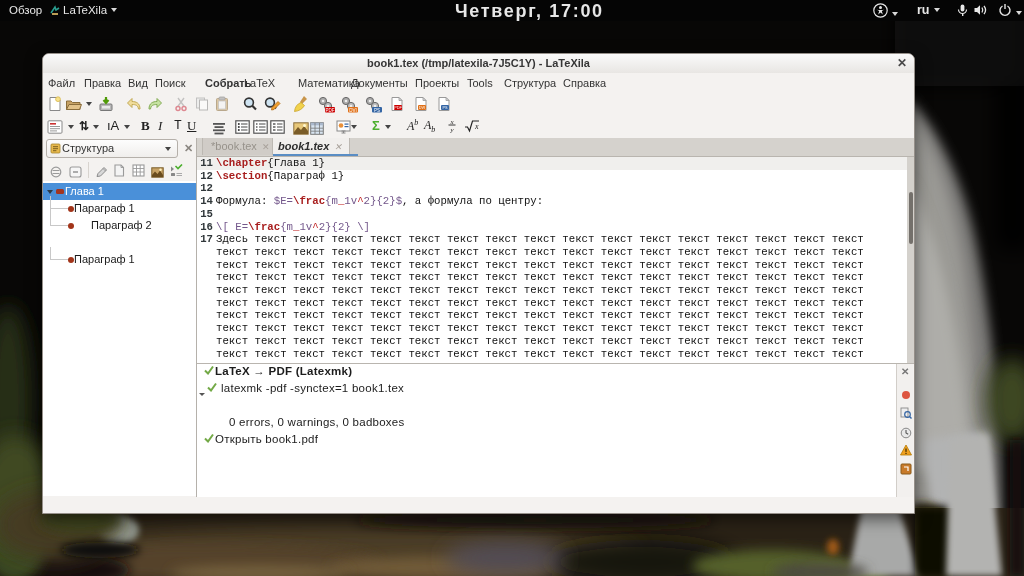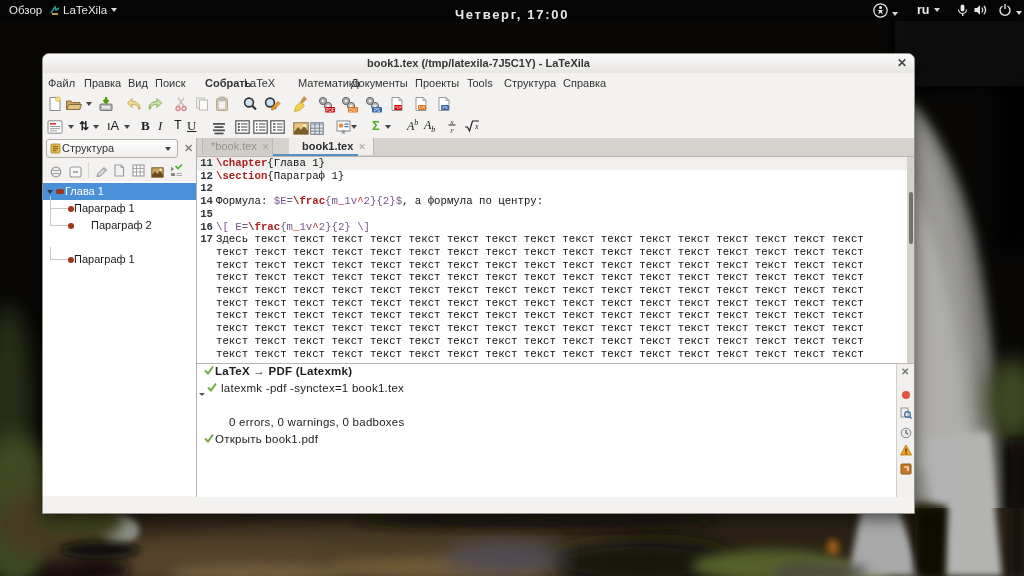--- a/index.html
+++ b/index.html
@@ -30,21 +30,21 @@
 #tree{position:absolute;left:0;top:43px;width:153px;height:315px;background:#ffffff;font-size:11px;color:#1a1a1a;}
 .trow{position:absolute;left:0;width:153px;height:17px;line-height:17px;white-space:nowrap;}
 .texp{position:absolute;left:4px;top:7px;width:0;height:0;border-left:3.5px solid transparent;border-right:3.5px solid transparent;border-top:4px solid #4d4d4d;}
 .tsq{position:absolute;left:13px;top:6px;width:8px;height:5px;background:#a33520;border-radius:1.5px;}
 .tdot{position:absolute;left:25px;top:6px;width:6px;height:6px;background:#a23419;border-radius:50%;}
 .tline{position:absolute;border-color:#c8c8c8;border-style:solid;border-width:0;}
 
 #tabstrip{position:absolute;left:154px;top:84px;width:717px;height:18px;background:#d5d2cd;border-bottom:1px solid #b9b5af;}
 .tab{position:absolute;top:0;height:17px;font-size:11px;line-height:17px;text-align:left;}
 #tab1{left:5px;width:61px;background:#d0ccc7;color:#97928b;border-left:1px solid #bcb8b2;border-right:1px solid #bcb8b2;padding-left:8px;}
-#tab2{left:92px;width:71px;background:#f1efed;color:#2d2d2d;font-weight:bold;border-right:1px solid #bcb8b2;padding-left:13px;}
+#tab2{left:76px;width:71px;background:#f1efed;color:#2d2d2d;font-weight:bold;border-right:1px solid #bcb8b2;padding-left:5px;font-style:italic;}
 #tabblue{position:absolute;left:76px;top:15.6px;width:85px;height:2px;background:#5a8dc4;}
 .tabx{color:#a8a19a;font-weight:normal;font-size:9px;margin-left:5px;}
 #editor{position:absolute;left:154px;top:103px;width:710px;height:206px;background:#ffffff;overflow:hidden;font-family:"Liberation Mono",monospace;font-size:10.7px;line-height:12.7px;}
 #curline{position:absolute;left:0;top:0px;width:710px;height:12.7px;background:#f0efed;}
 .gut{position:absolute;left:0;width:16px;text-align:right;font-weight:bold;color:#30373a;font-family:Liberation Mono, monospace;}
 #code{position:absolute;left:19px;top:0px;white-space:pre;color:#111;}
 .kw{color:#a81d1d;font-weight:bold;}
 .mm{color:#73578b;}
 .ss{color:#c01d1d;}
 #trough{position:absolute;left:864px;top:103px;width:7px;height:206px;background:#d4d1cc;}
@@ -115,21 +115,21 @@
  <rect x="1010" y="440" width="14" height="136" fill="#15110c" filter="url(#b4)"></rect>
  <ellipse cx="820" cy="572" rx="48" ry="9" fill="#4c4a40" filter="url(#b6)"></ellipse>
 </svg>
 <div id="topbar">
  <span class="it" style="left:9px;">Обзор</span>
  <span class="it" style="left:49px;top:5px;"><svg width="12" height="12" viewBox="0 0 12 12">
           <path d="M2 8 L6 2 L7 5 L10 3" stroke="#2a9d8f" stroke-width="1.6" fill="none"></path>
           <path d="M3 9 L9 9" stroke="#e9c46a" stroke-width="1.6"></path>
         </svg></span>
  <span class="it" style="left:63px;">LaTeXila<span class="caret"></span></span>
- <span class="it" style="left:455px;top:7px;font-weight:bold;font-size:13px;letter-spacing:1.7px;">Четверг, 17:00</span>
+ <span class="it" style="left:455px;top:1px;font-weight:bold;font-size:18px;letter-spacing:1.7px;">Четверг, 17:00</span>
  <span class="it" style="left:873px;top:3px;"><svg width="15" height="15" viewBox="0 0 15 15">
           <circle cx="7.5" cy="7.5" r="6.7" fill="none" stroke="#e7e7e7" stroke-width="1.2"></circle>
           <circle cx="7.5" cy="4.4" r="1.5" fill="#e7e7e7"></circle>
           <path d="M3.5 6.5 C5 7.3 10 7.3 11.5 6.5 L8.8 8 L9.8 11.5 L7.5 9.4 L5.2 11.5 L6.2 8 Z" fill="#e7e7e7"></path>
         </svg><span class="caret"></span></span>
  <span class="it" style="left:917px;top:3px;font-weight:bold;font-size:12.5px;">ru<span class="caret"></span></span>
  <span class="it" style="left:956px;top:3px;"><svg width="13" height="14" viewBox="0 0 13 14">
           <rect x="4.6" y="1.5" width="3.8" height="7" rx="1.9" fill="#e7e7e7"></rect>
           <path d="M2.5 6.5 a4 4 0 0 0 8 0" stroke="#e7e7e7" stroke-width="1.2" fill="none"></path>
           <rect x="6" y="10.5" width="1.4" height="2.5" fill="#e7e7e7"></rect>

